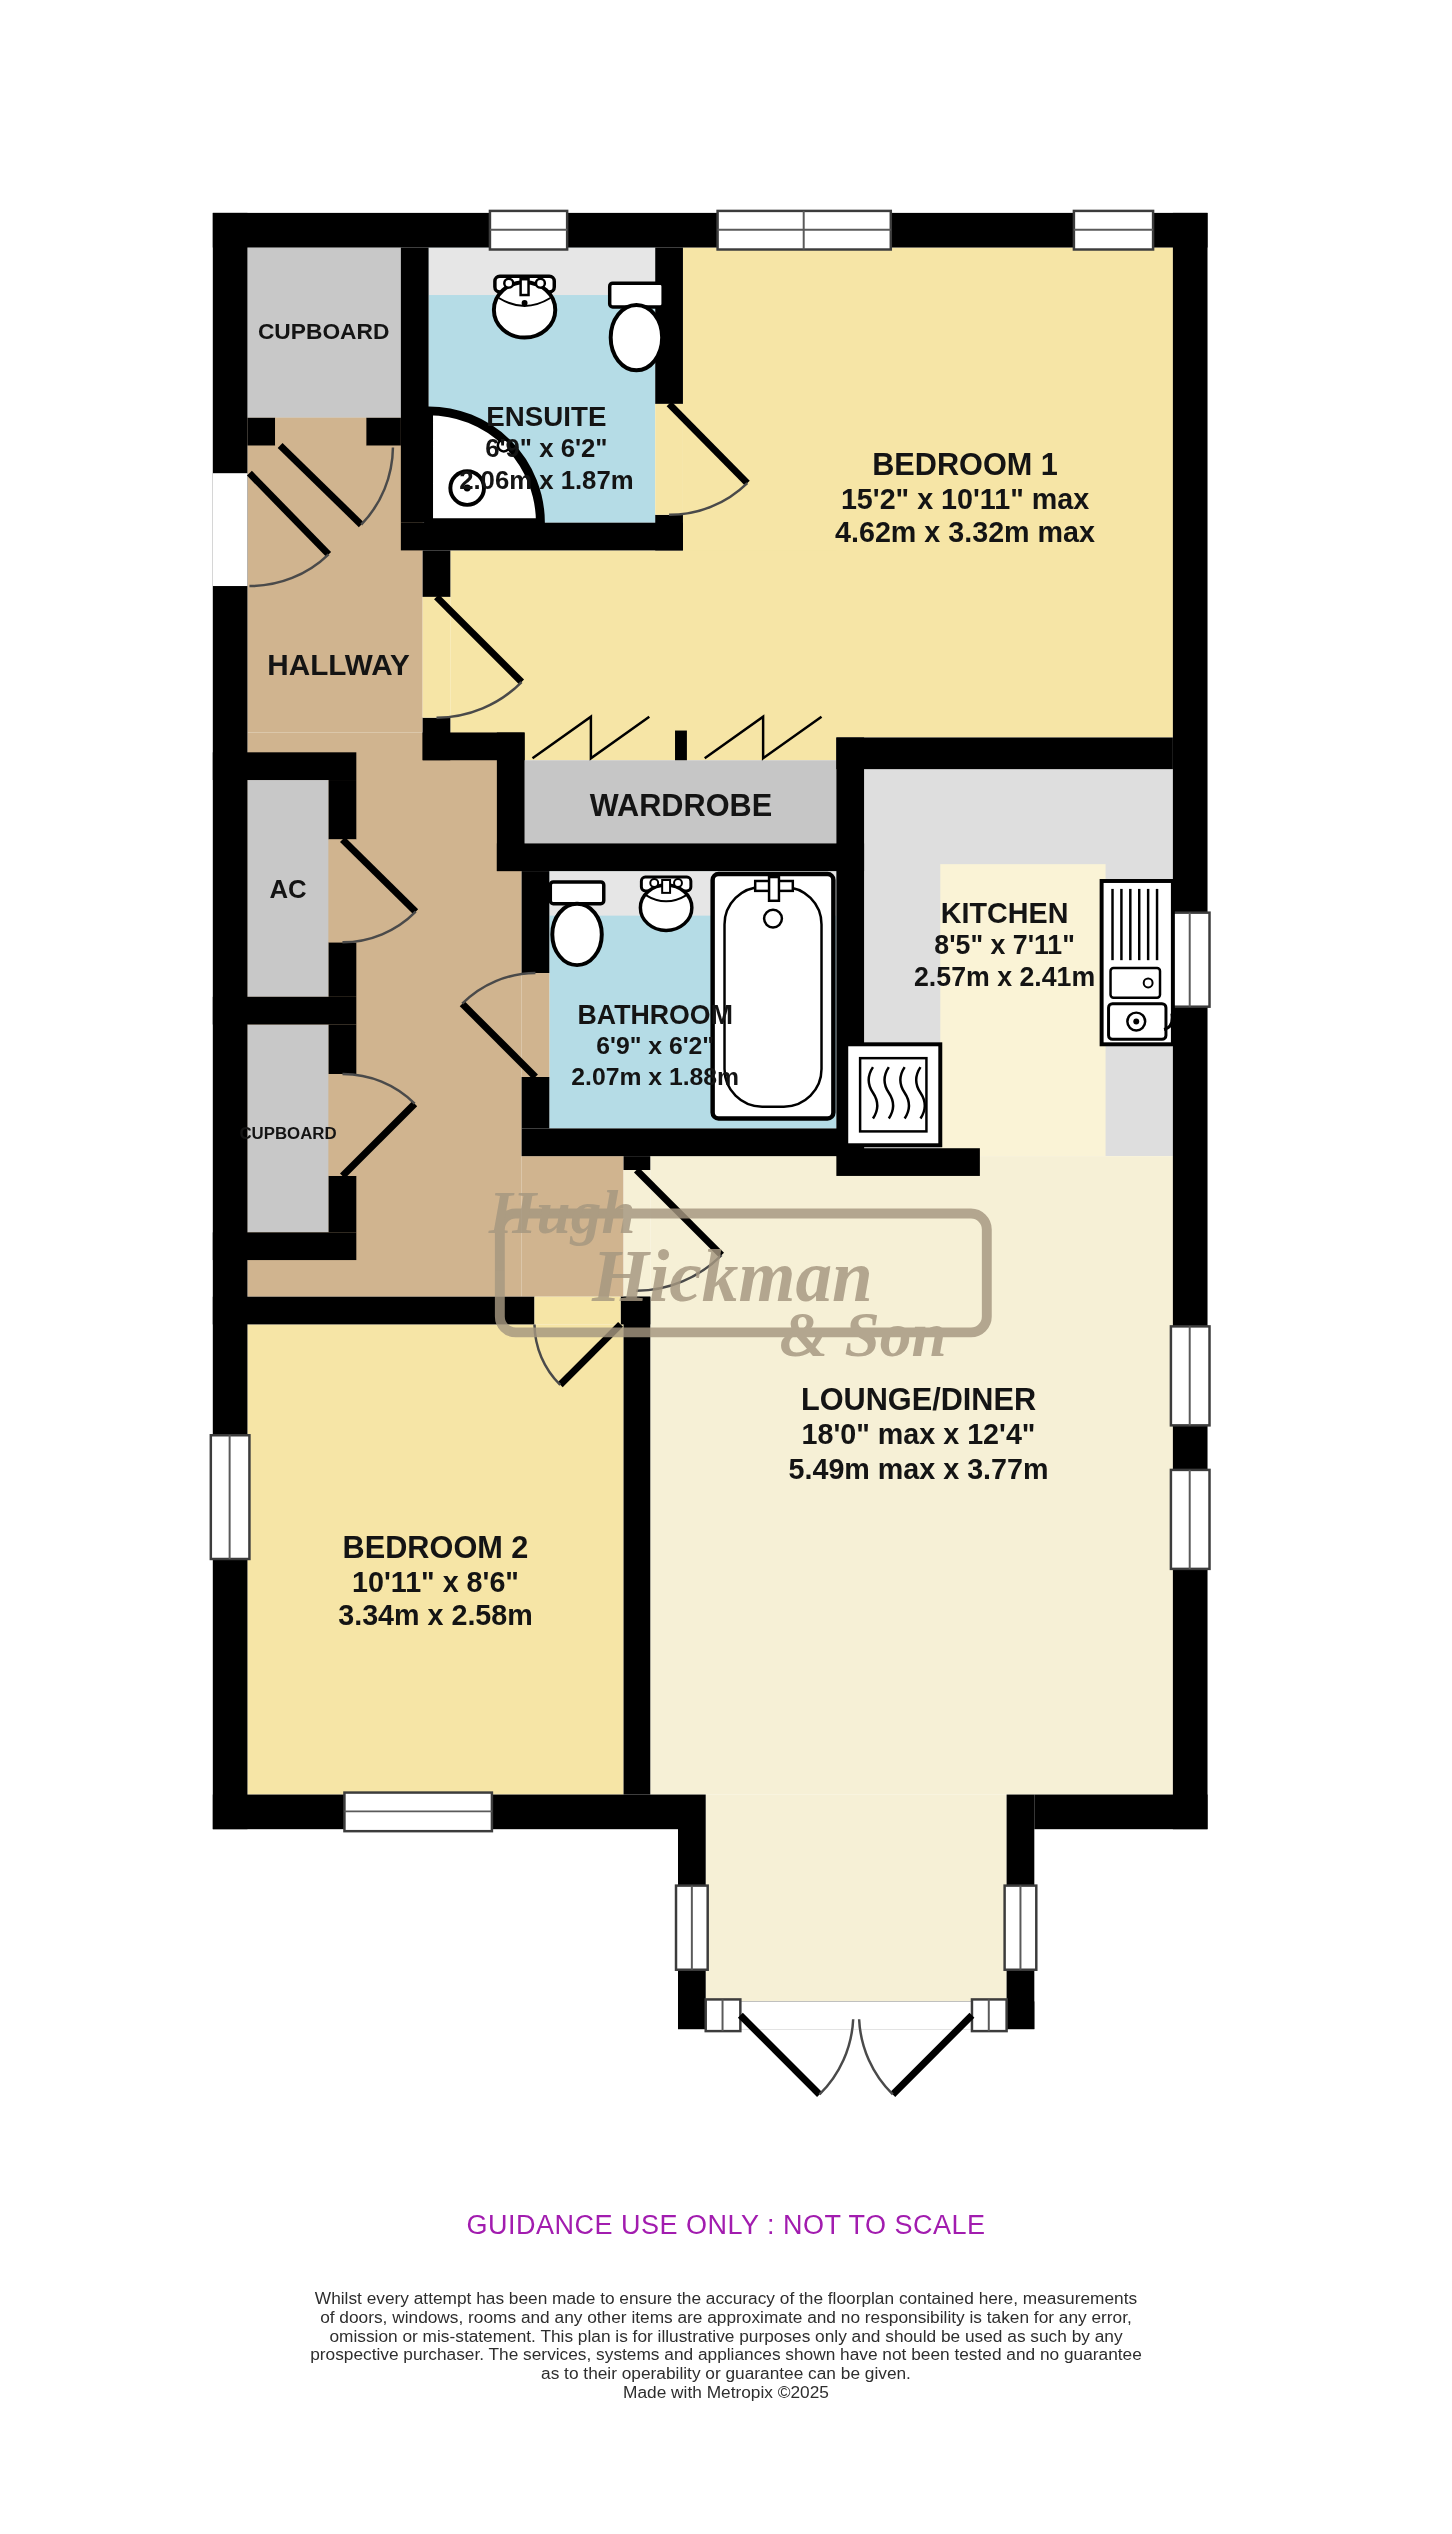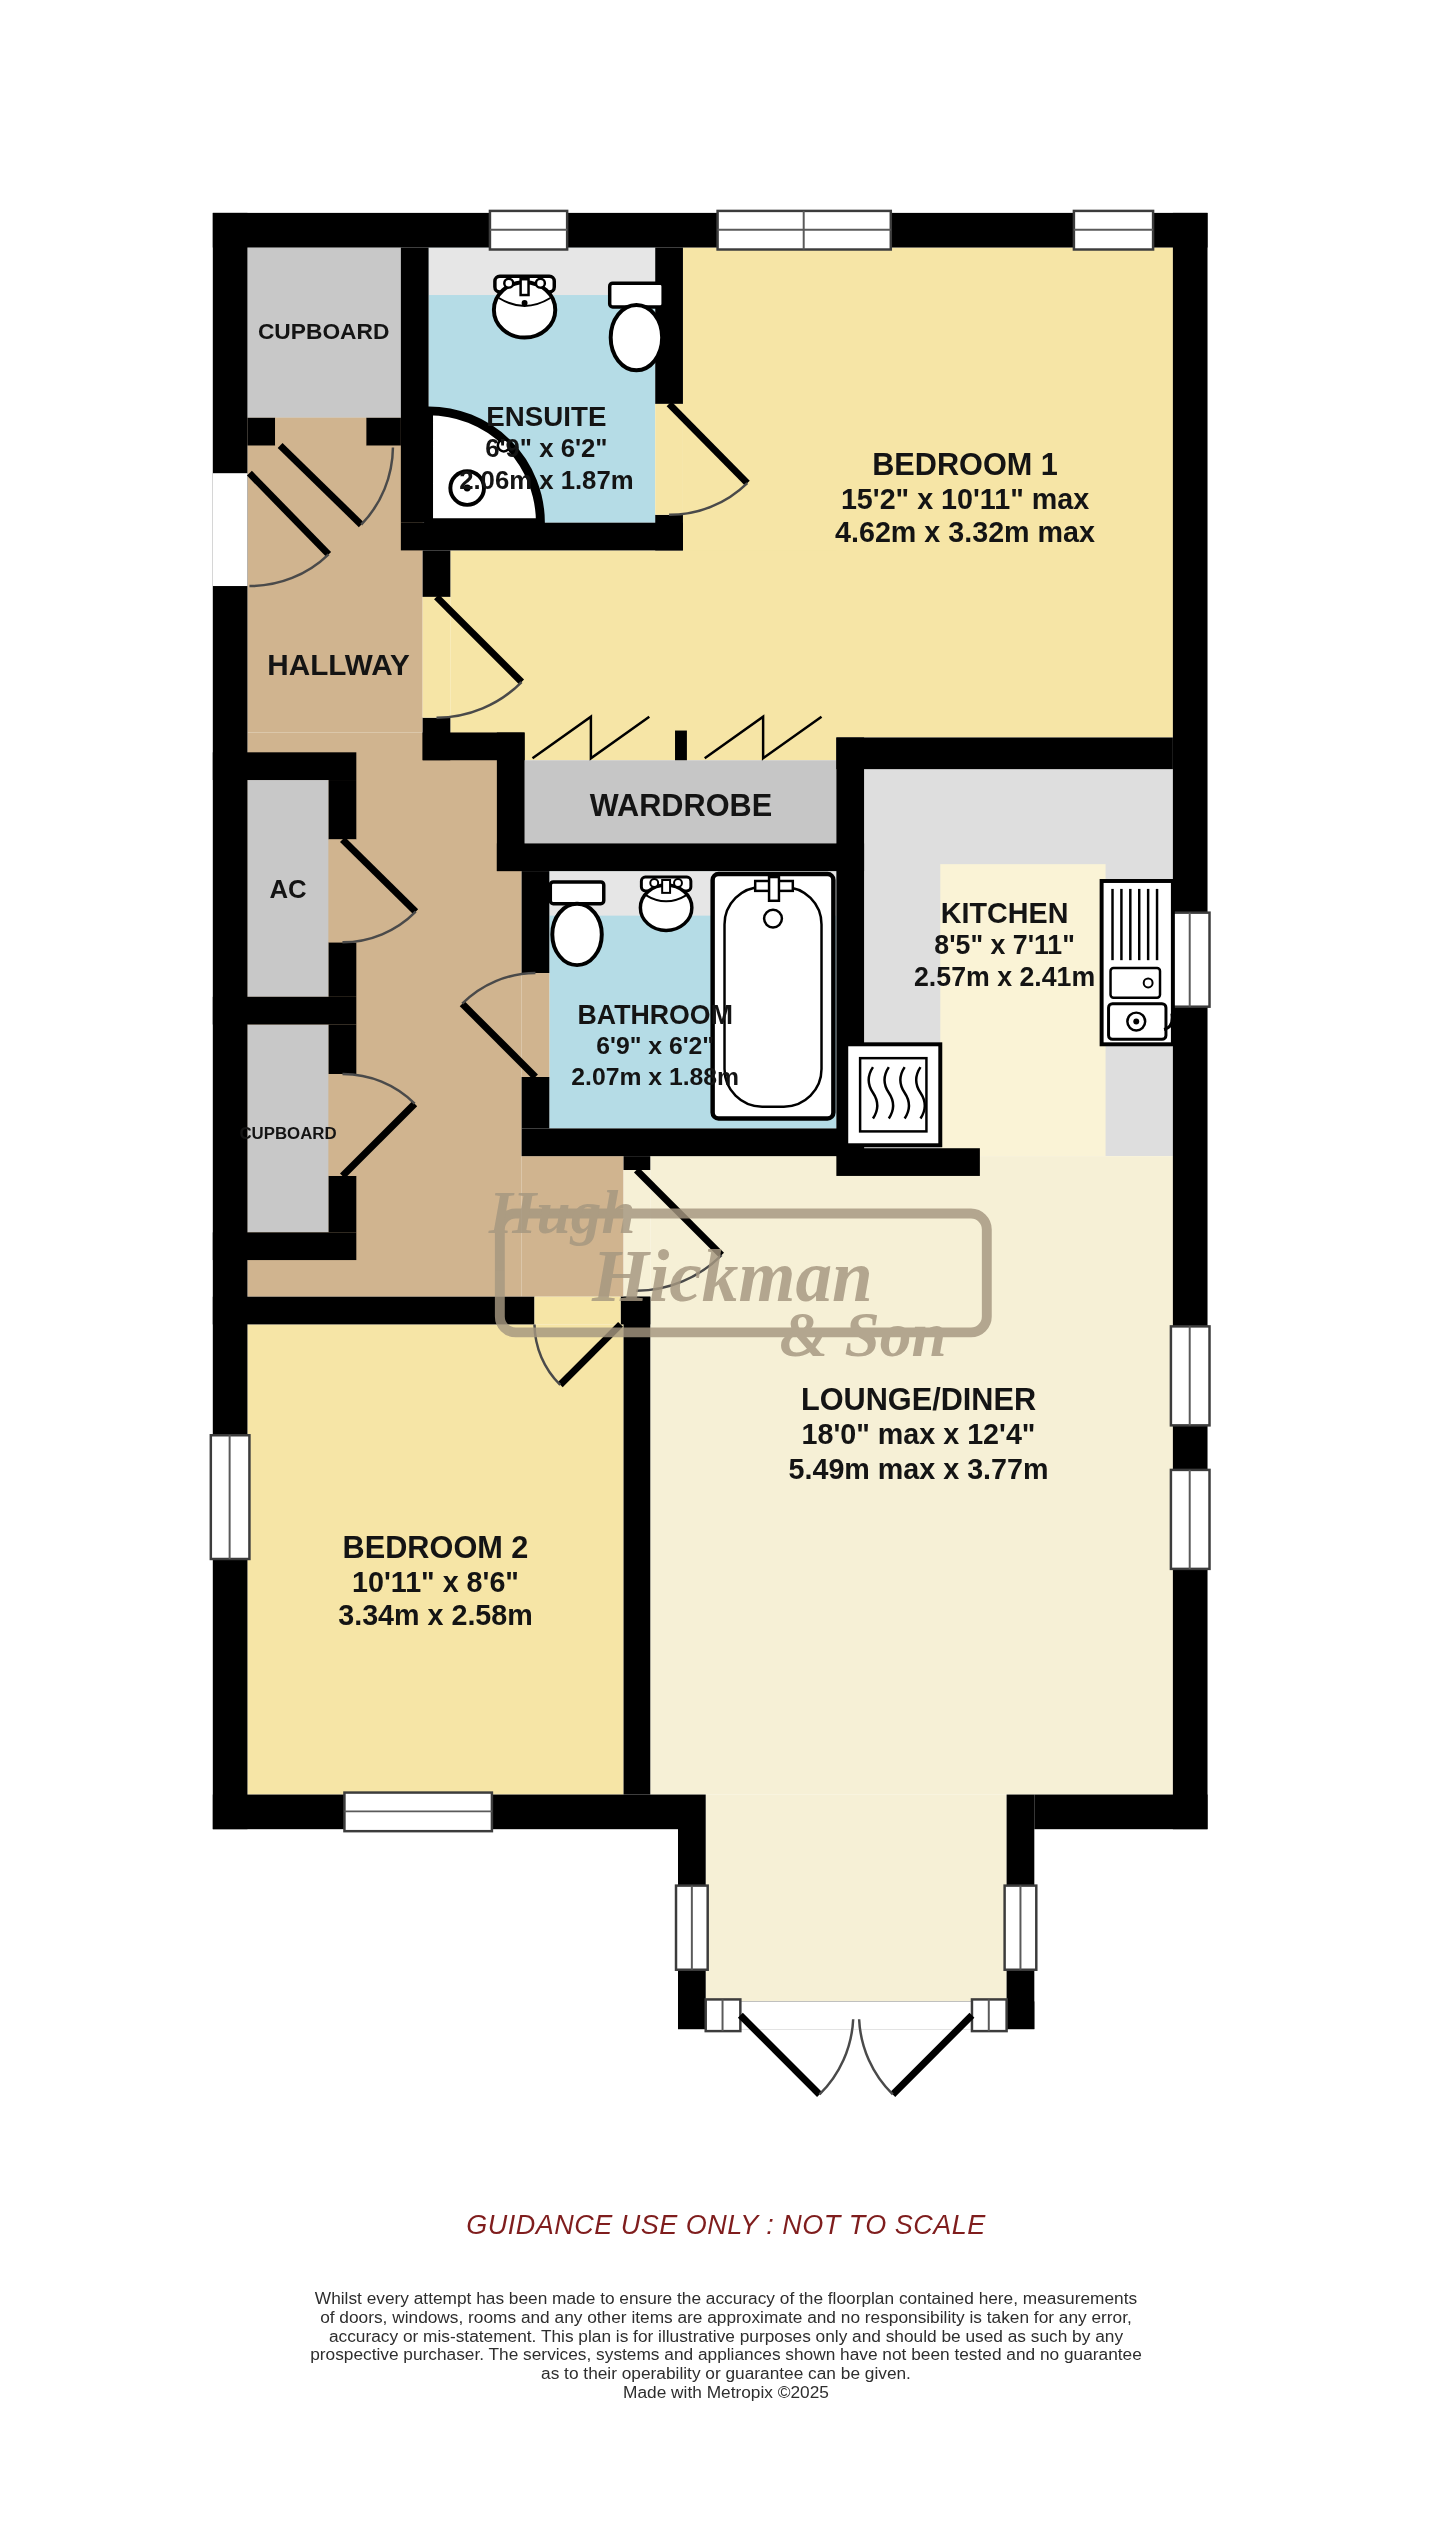--- a/index.html
+++ b/index.html
@@ -11,21 +11,21 @@
       fill:#a59780;text-anchor:middle;}
   .wall{fill:#000000;}
   .win{fill:#ffffff;stroke:#3c3c3c;stroke-width:2.5;}
   .winline{stroke:#5a5a5a;stroke-width:2;}
   .leaf{stroke:#000000;stroke-width:7;fill:none;}
   .swing{stroke:#4a4a4a;stroke-width:2.5;fill:none;}
   .fix{fill:#ffffff;stroke:#000000;}
   .footer-line{position:absolute;left:0;width:1452px;text-align:center;color:#2e2e2e;
                font-size:17.3px;line-height:19.3px;}
   #guidance{position:absolute;left:0;top:2210px;width:1452px;text-align:center;
-            color:#7f1d1d;font-size:27px;letter-spacing:0.5px;font-style:italic;}
+            color:#a21caf;font-size:27px;letter-spacing:0.5px;}
 </style>
 </head>
 <body>
 
 <svg id="plan" width="1452" height="2534" viewBox="0 0 1467 2560" xmlns="http://www.w3.org/2000/svg">
 
   <g>
     <rect x="250" y="250" width="155" height="172" fill="#c8c8c8"></rect>
     <rect x="433" y="250" width="229" height="278" fill="#b5dce6"></rect>
     <rect x="433" y="250" width="229" height="48" fill="#e6e6e6"></rect>
@@ -317,18 +317,18 @@
     <text class="lbl" x="440" y="1608" font-size="29">10'11"  x 8'6"</text>
     <text class="lbl" x="440" y="1642" font-size="29">3.34m  x 2.58m</text>
   </g>
 </svg>
 
 <div id="guidance">GUIDANCE USE ONLY : NOT TO SCALE</div>
 
 <div>
   <div class="footer-line" style="top:2289px">Whilst every attempt has been made to ensure the accuracy of the floorplan contained here, measurements</div>
   <div class="footer-line" style="top:2308px">of doors, windows, rooms and any other items are approximate and no responsibility is taken for any error,</div>
-  <div class="footer-line" style="top:2327px">accuracy or mis-statement. This plan is for illustrative purposes only and should be used as such by any</div>
+  <div class="footer-line" style="top:2327px">omission or mis-statement. This plan is for illustrative purposes only and should be used as such by any</div>
   <div class="footer-line" style="top:2345px">prospective purchaser. The services, systems and appliances shown have not been tested and no guarantee</div>
   <div class="footer-line" style="top:2364px">as to their operability or guarantee can be given.</div>
   <div class="footer-line" style="top:2383px">Made with Metropix ©2025</div>
 </div>
 
 
 </body></html>

